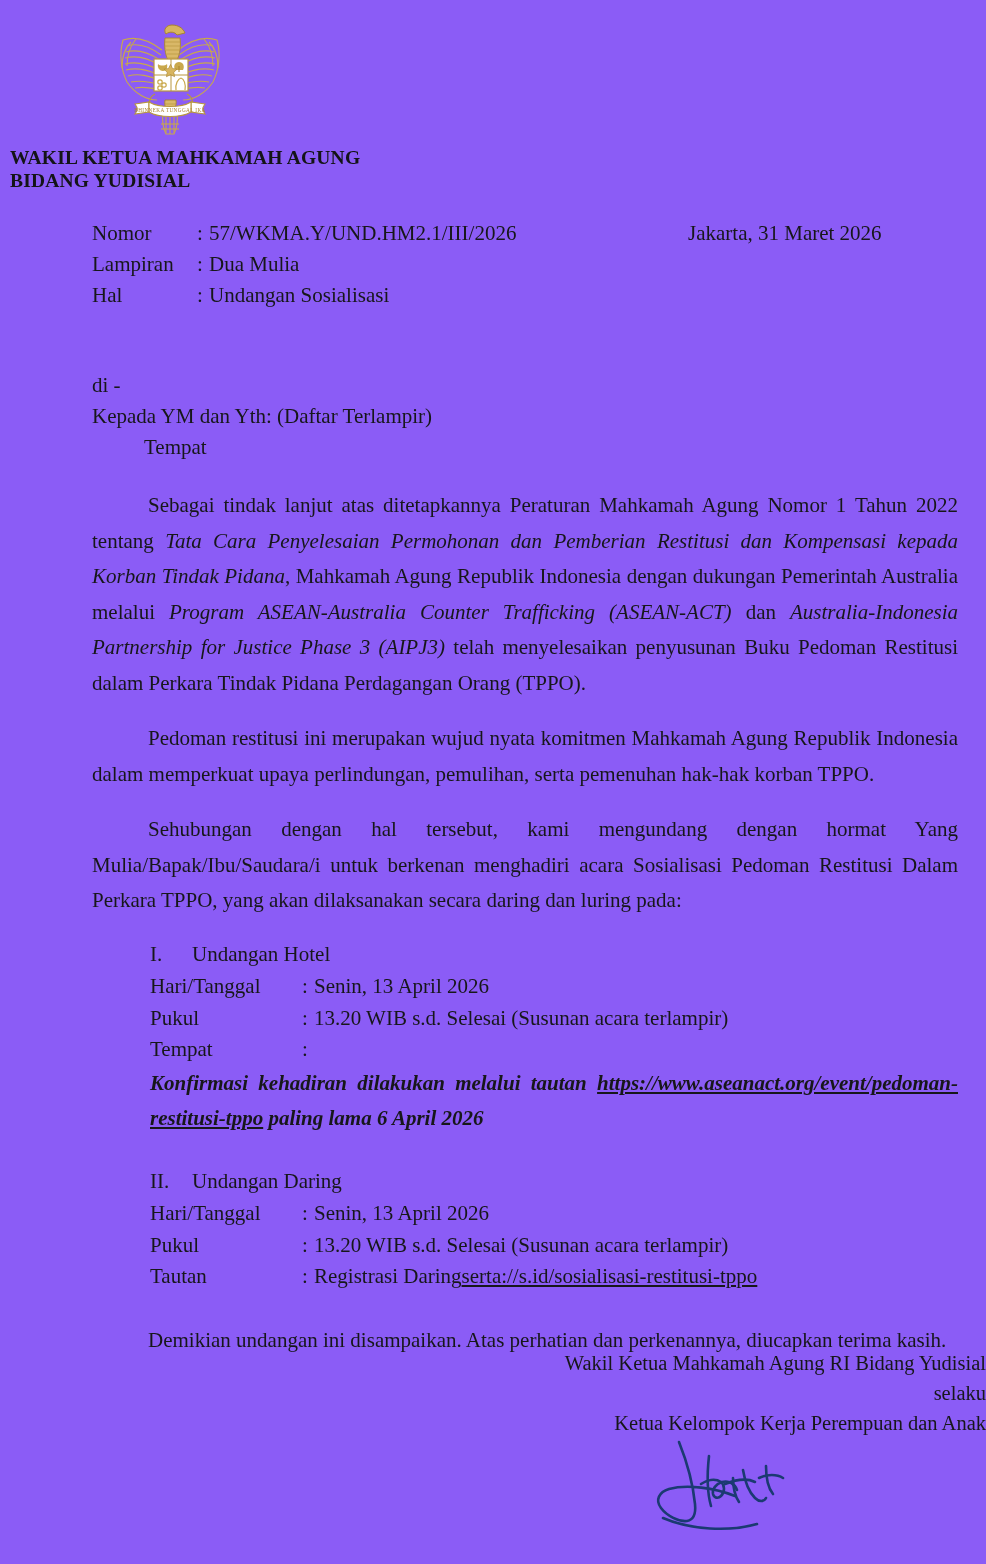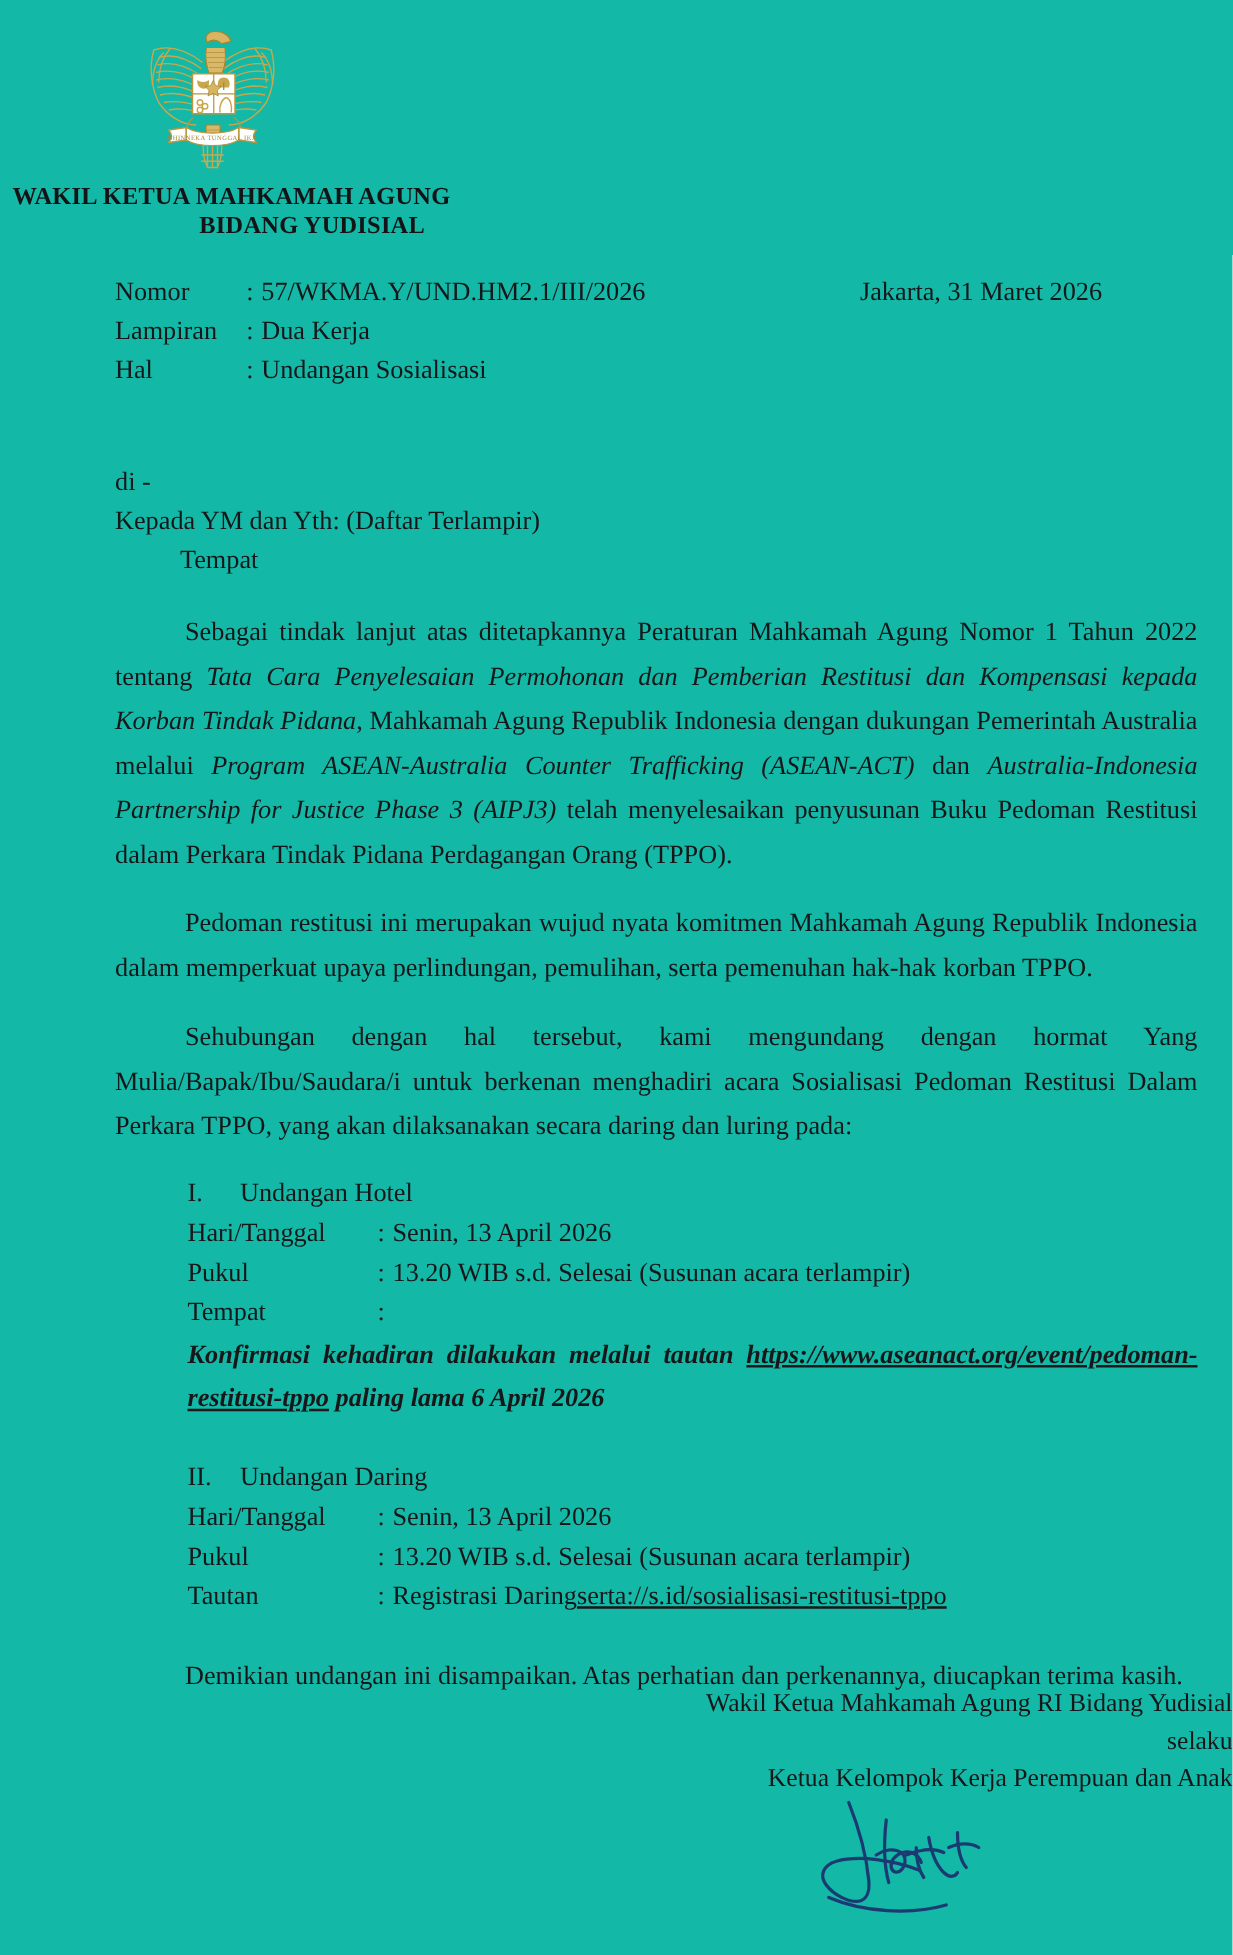--- a/index.html
+++ b/index.html
@@ -8,21 +8,21 @@
     background: #ffffff;
   }
   body {
     font-family: "Liberation Serif", "DejaVu Serif", serif;
     color: #17171a;
   }
   .page {
     position: relative;
     width: 986px;
     height: 1564px;
-    background: #14b8a6;
+    background: #8b5cf6;
     overflow: hidden;
   }
 
   
   .letterhead {
     position: absolute;
     left: 0;
     top: 10px;
     width: 360px;
     text-align: center;
@@ -36,21 +36,21 @@
 
   .lh-line {
     font-weight: bold;
     font-size: 19.5px;
     letter-spacing: 0.2px;
     line-height: 23px;
     color: #141417;
     white-space: nowrap;
   }
   .lh-line-1 { margin-left: 10px; text-align: left; }
-  .lh-line-2 { margin-left: 10px; text-align: right; width: 330px; }
+  .lh-line-2 { margin-left: 10px; text-align: left; width: 330px; }
 
   
   .refblock {
     position: absolute;
     left: 92px;
     top: 218px;
     font-size: 21px;
     line-height: 31px;
   }
   .ref-row { display: flex; white-space: nowrap; }
@@ -262,21 +262,21 @@
 
   <div class="refblock">
     <div class="ref-row">
       <span class="ref-label">Nomor</span>
       <span class="ref-colon">:</span>
       <span class="ref-value">57/WKMA.Y/UND.HM2.1/III/2026</span>
     </div>
     <div class="ref-row">
       <span class="ref-label">Lampiran</span>
       <span class="ref-colon">:</span>
-      <span class="ref-value">Dua Kerja</span>
+      <span class="ref-value">Dua Mulia</span>
     </div>
     <div class="ref-row">
       <span class="ref-label">Hal</span>
       <span class="ref-colon">:</span>
       <span class="ref-value">Undangan Sosialisasi</span>
     </div>
   </div>
 
   <div class="place-date">Jakarta, 31 Maret 2026</div>
 

